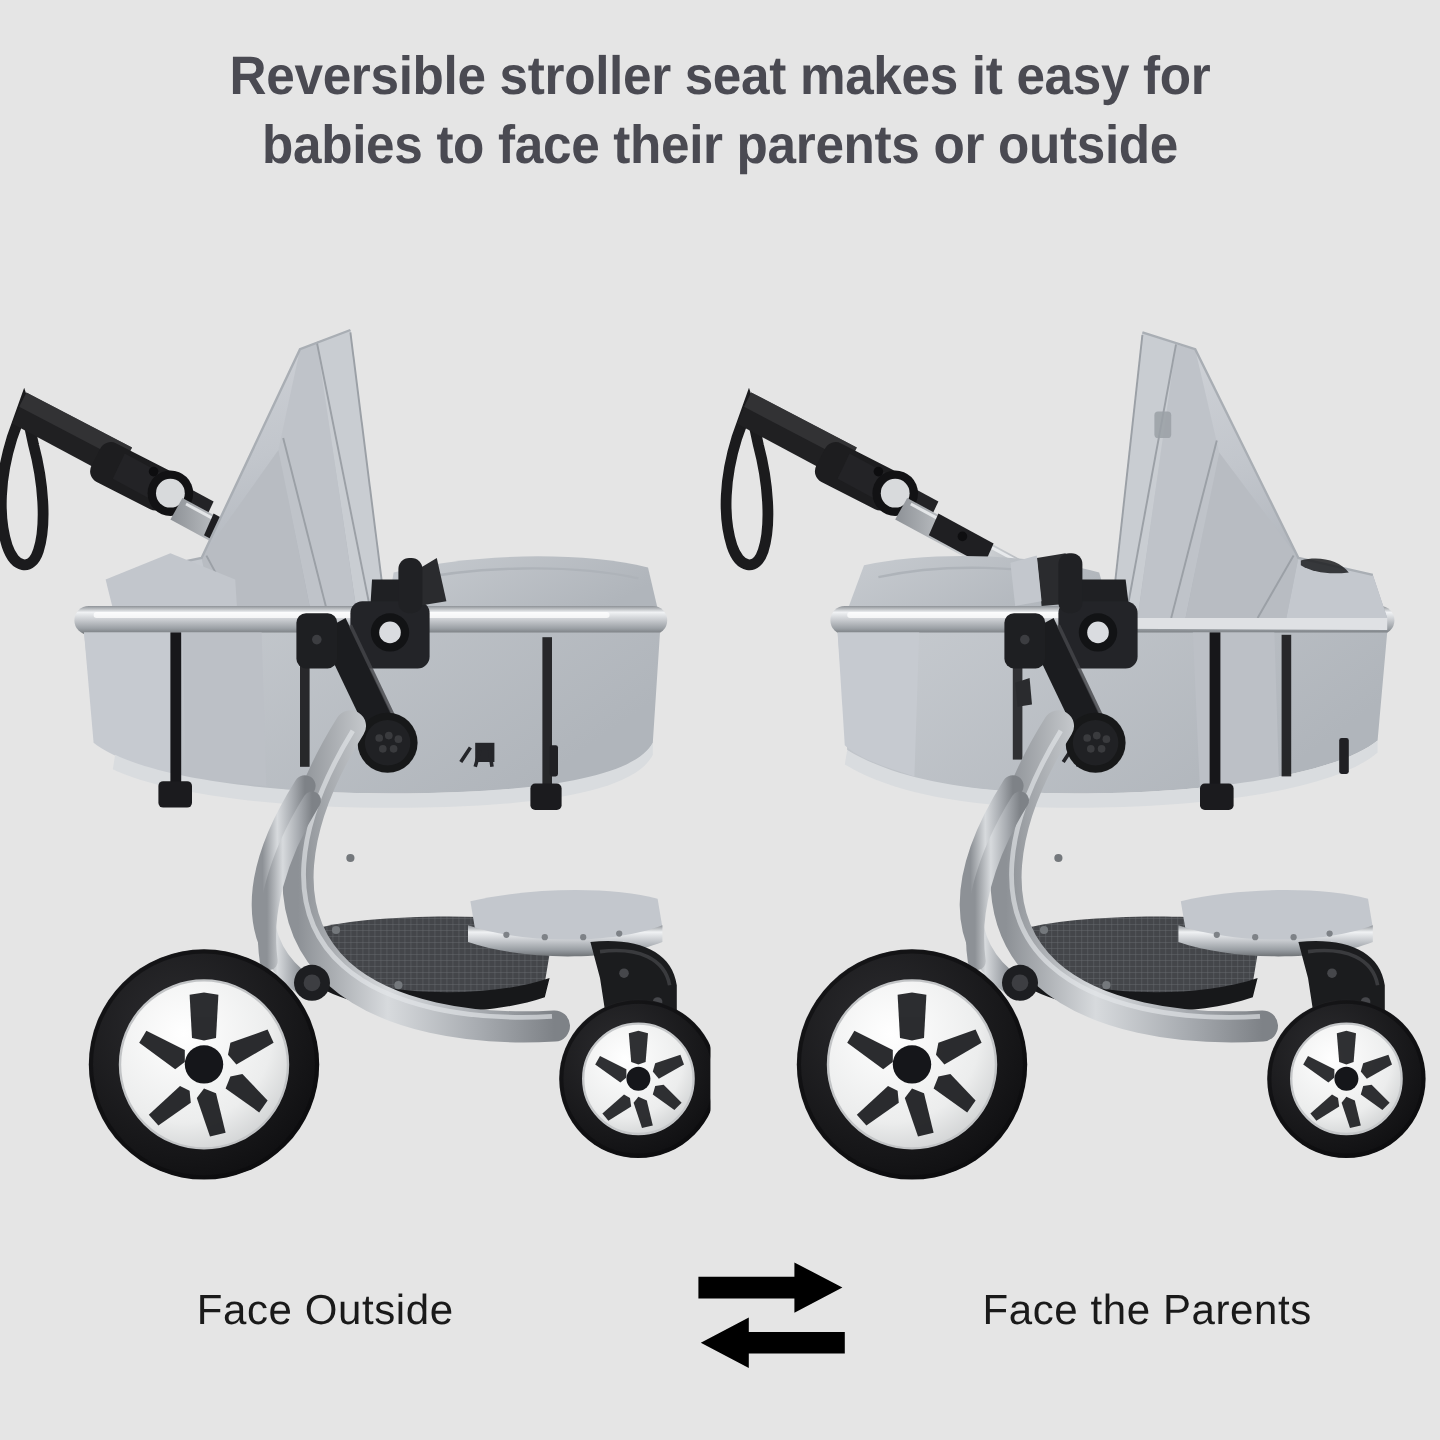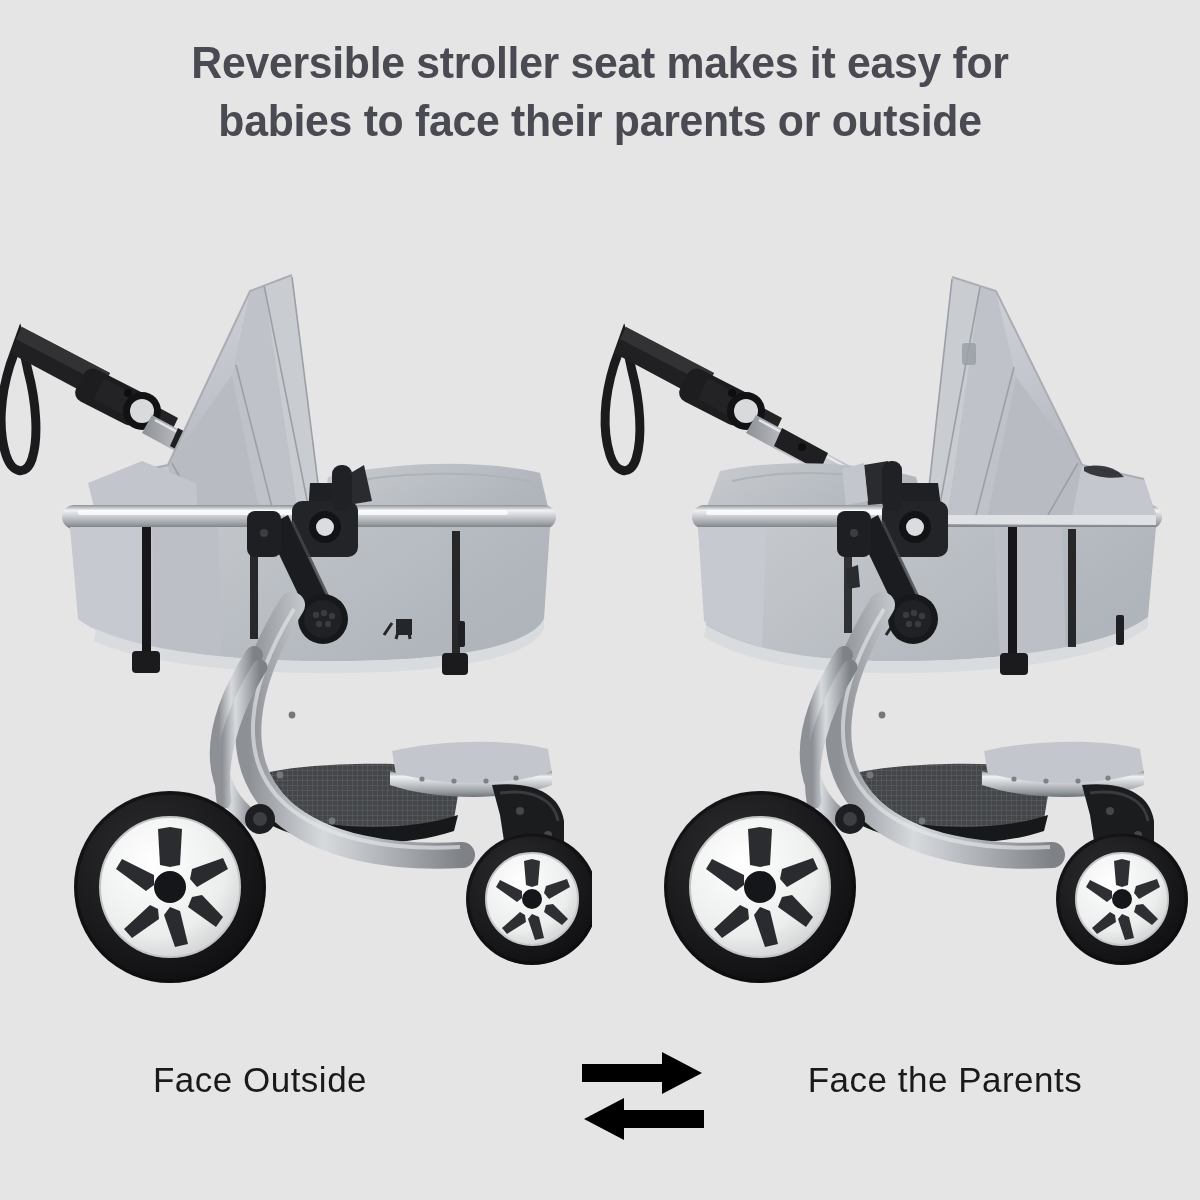--- a/index.html
+++ b/index.html
@@ -28,26 +28,27 @@
   .unit{position:absolute;top:0;width:600px;height:800px;}
   .unit.left{left:-8px;}
   .unit.right{left:596px;}
   .unit svg{display:block;width:600px;height:800px;}
 
   
   .caption-row{
     position:absolute;left:0;top:1040px;width:1200px;height:120px;
   }
   .cap{
-    position:absolute;top:20px;
+    position:absolute;top:32px;
     font-size:35px;
     color:#1a1a1a;
     font-weight:300;
     letter-spacing:0.5px;
     white-space:nowrap;
+    padding-left:11px;
   }
   .cap-left{left:0;width:520px;text-align:center;}
   .cap-right{left:690px;width:510px;text-align:center;}
 
   .arrows{position:absolute;left:578px;top:8px;width:130px;height:100px;}
   .arrows svg{display:block;}
 </style>
 </head>
 <body>
 

